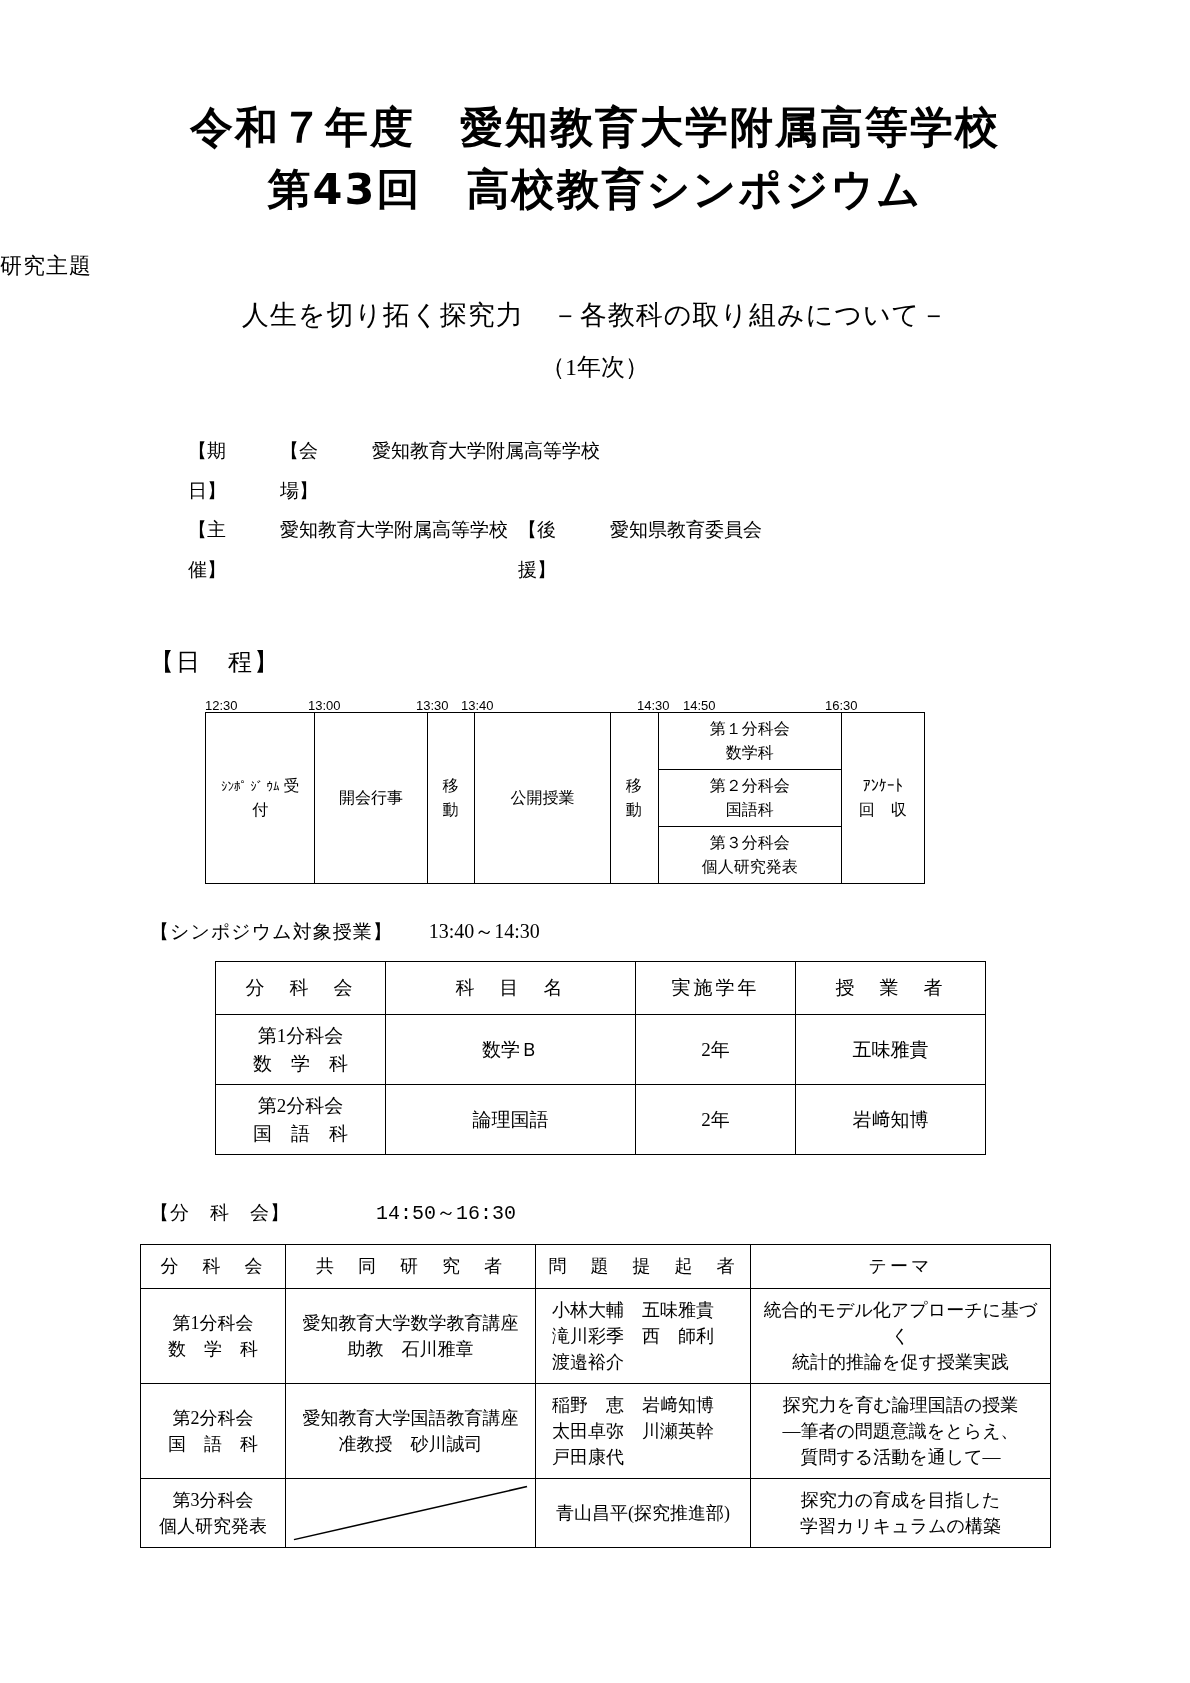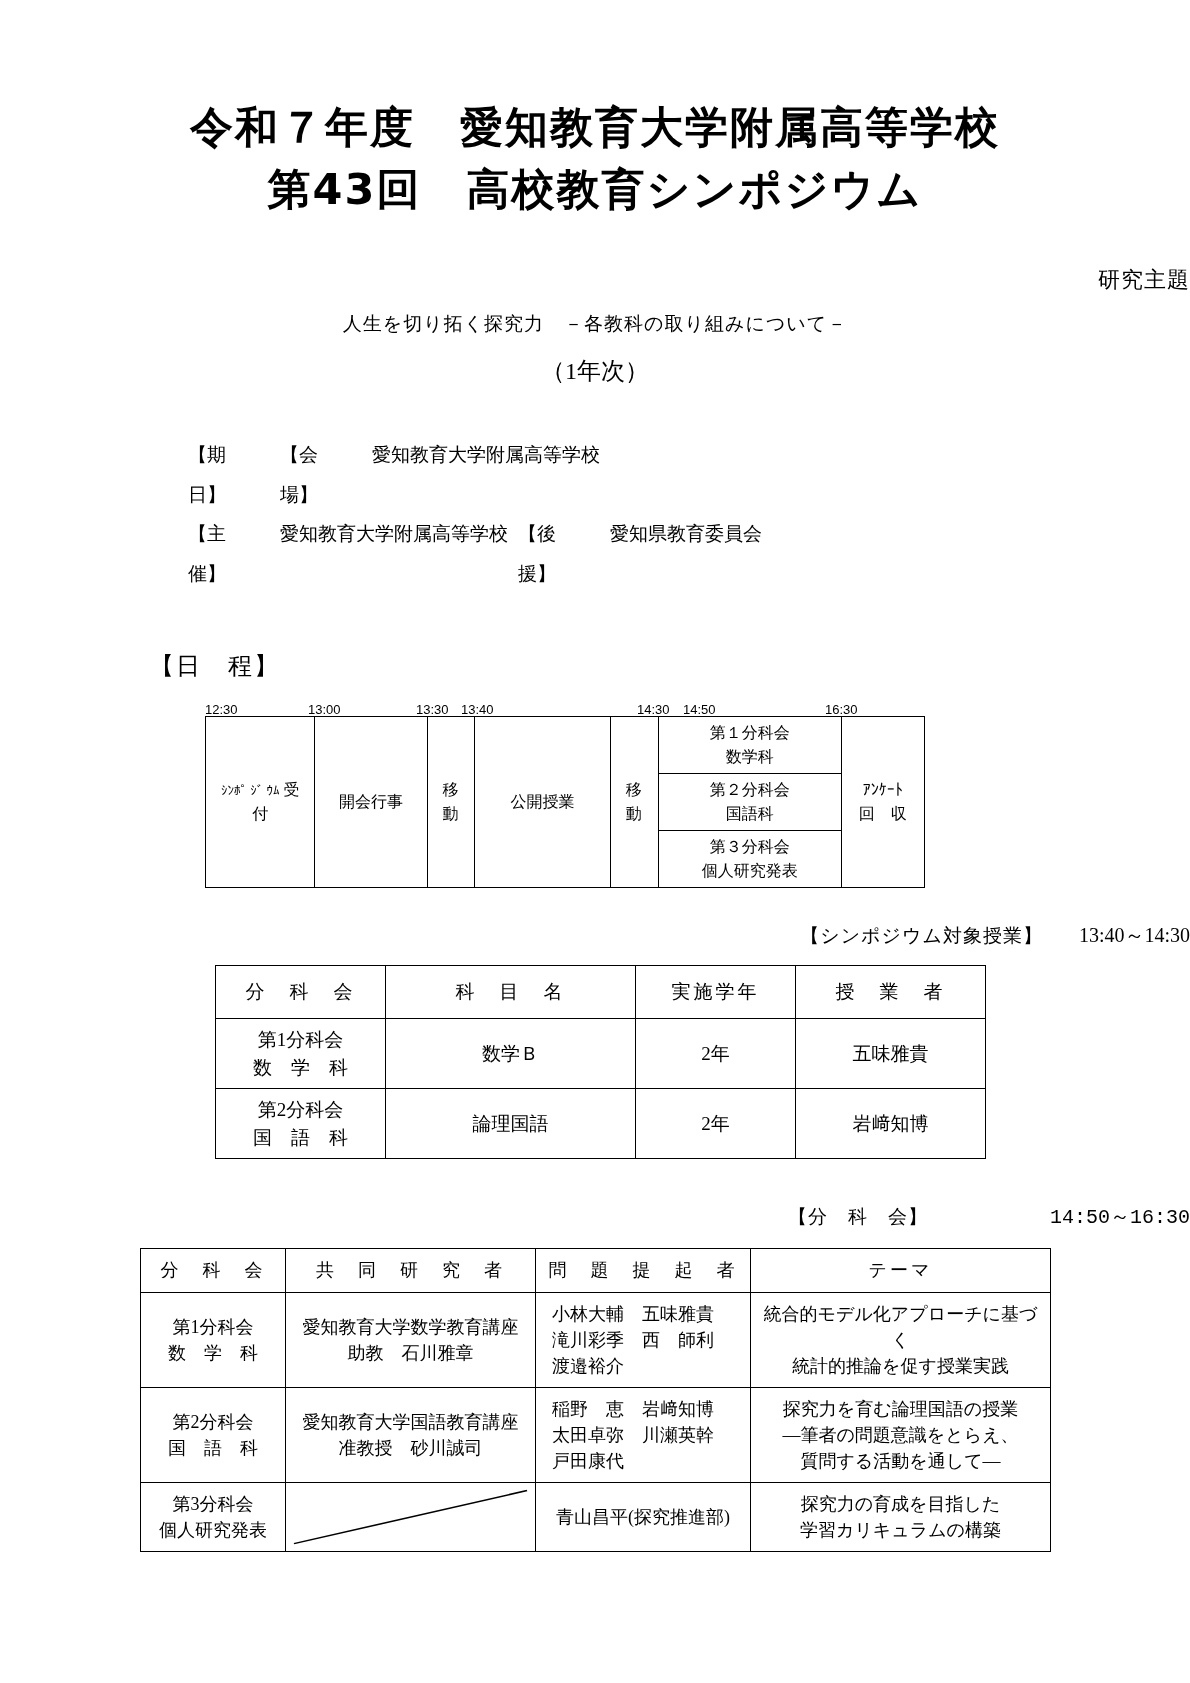--- a/index.html
+++ b/index.html
@@ -28,28 +28,28 @@
     margin-top: 96px;
   }
   .title-line {
     font-family: "DejaVu Sans", "Liberation Sans", sans-serif;
     font-weight: bold;
     font-size: 43px;
     letter-spacing: 2px;
     line-height: 1.45;
   }
   .subtitle-label {
-    text-align: right;
+    text-align: left;
     font-size: 22px;
-    margin-top: 44px;
+    margin-top: 30px;
     letter-spacing: 1px;
   }
   .subtitle-main {
     text-align: center;
-    font-size: 19px;
+    font-size: 27px;
     margin-top: 16px;
     letter-spacing: 1px;
   }
   .subtitle-year {
     text-align: center;
     font-size: 24px;
     margin-top: 18px;
   }
 
   
@@ -84,21 +84,20 @@
     margin-left: 150px;
     margin-top: 56px;
     letter-spacing: 2px;
   }
   .sec-head-row {
     display: flex;
     align-items: baseline;
     margin-left: 150px;
     margin-top: 34px;
     font-size: 19px;
-    justify-content: flex-end;
   }
   .sec-head-row .lbl { letter-spacing: 1px; }
   .sec-head-row .tm { margin-left: 36px; font-size: 20px; }
 
   
   .sched-wrap {
     margin-left: 205px;
     margin-top: 12px;
     position: relative;
     width: 720px;
@@ -302,21 +301,21 @@
             <div>国　語　科</div>
           </td>
           <td>論理国語</td>
           <td>2年</td>
           <td>岩﨑知博</td>
         </tr>
       </tbody>
     </table>
   </div>
 
-  <div class="sec-head-row" style="margin-top:44px;gap:36px;">
+  <div class="sec-head-row" style="margin-top:44px;">
     <span class="lbl">【分　科　会】</span>
     <span class="tm" style="margin-left:86px;font-family:Liberation Mono, monospace;">14:50～16:30</span>
   </div>
 
   <div class="bk-wrap">
     <table class="gt bk">
       <colgroup>
         <col style="width:145px;">
         <col style="width:250px;">
         <col style="width:215px;">

